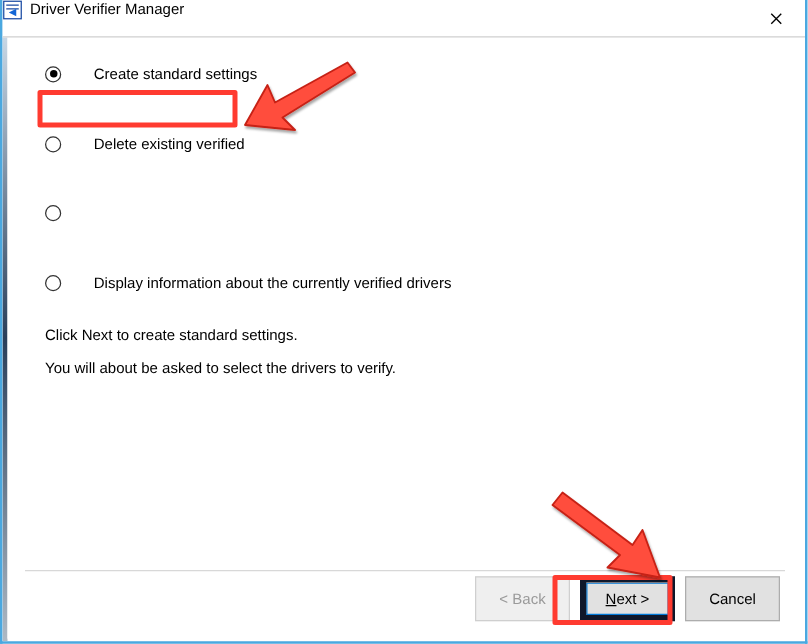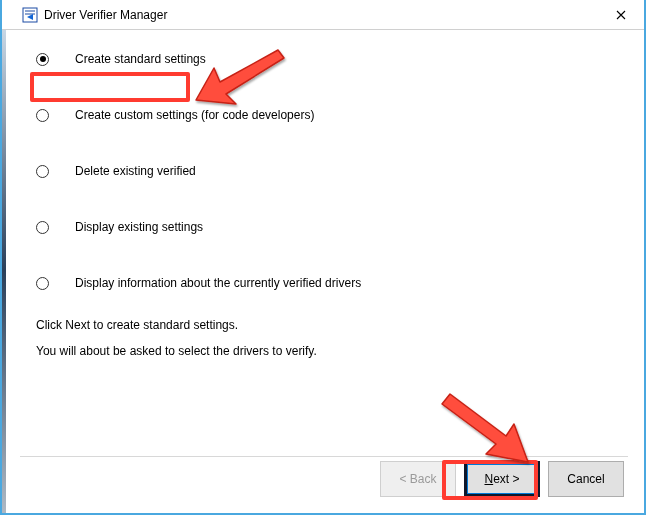--- a/index.html
+++ b/index.html
@@ -23,22 +23,21 @@
     width: 4px;
     background: linear-gradient(#c9d8e6, #2a3f5a, #aeb9c4);
     z-index: 0;
   }
   
   .titlebar {
     height: 30px;
     background: #fff;
     border-bottom: 1px solid #d0d0d0;
     display: flex;
-    align-items: center;
-    padding: 0 0 0 20px;
+    padding: 0 0 0 0;
     position: relative;
     z-index: 2;
   }
   .titlebar .app-icon {
     width: 16px; height: 16px;
     margin-right: 6px;
     display: inline-flex;
     align-items: center; justify-content: center;
   }
   .titlebar .title-text {
@@ -126,21 +125,21 @@
     padding: 0 10px;
     cursor: pointer;
   }
   .btn[disabled] {
     color: #9a9a9a;
     background: #efefef;
     border-color: #cfcfcf;
     cursor: default;
   }
   .btn.default {
-    border: 3px solid #0f172a;
+    border: 5px solid #0f172a;
     box-shadow: inset 0 0 0 1px #0078d7;
   }
   .btn .u { text-decoration: underline; }
   
   .arrow {
     position: absolute;
     z-index: 10;
     pointer-events: none;
   }
   .arrow svg { display: block; }
@@ -168,33 +167,28 @@
 </div>
 
 <div class="body-area">
   <div class="content">
 
     <div class="radio-row">
       <span class="radio selected"></span>
       <span>Create standard settings</span>
     </div>
 
-    <div class="radio-row">
-      <span class="radio"></span>
-      <span>Create custom settings (for code developers)</span>
-    </div>
 
     <div class="radio-row">
       <span class="radio"></span>
       <span>Delete existing verified</span>
     </div>
 
     <div class="radio-row">
       <span class="radio"></span>
-      <span>Display existing settings</span>
     </div>
 
     <div class="radio-row" style="margin-bottom:22px">
       <span class="radio"></span>
       <span>Display information about the currently verified drivers</span>
     </div>
 
     <div class="hint-block">
       <div>Click Next to create standard settings.</div>
       <div>You will about be asked to select the drivers to verify.</div>

